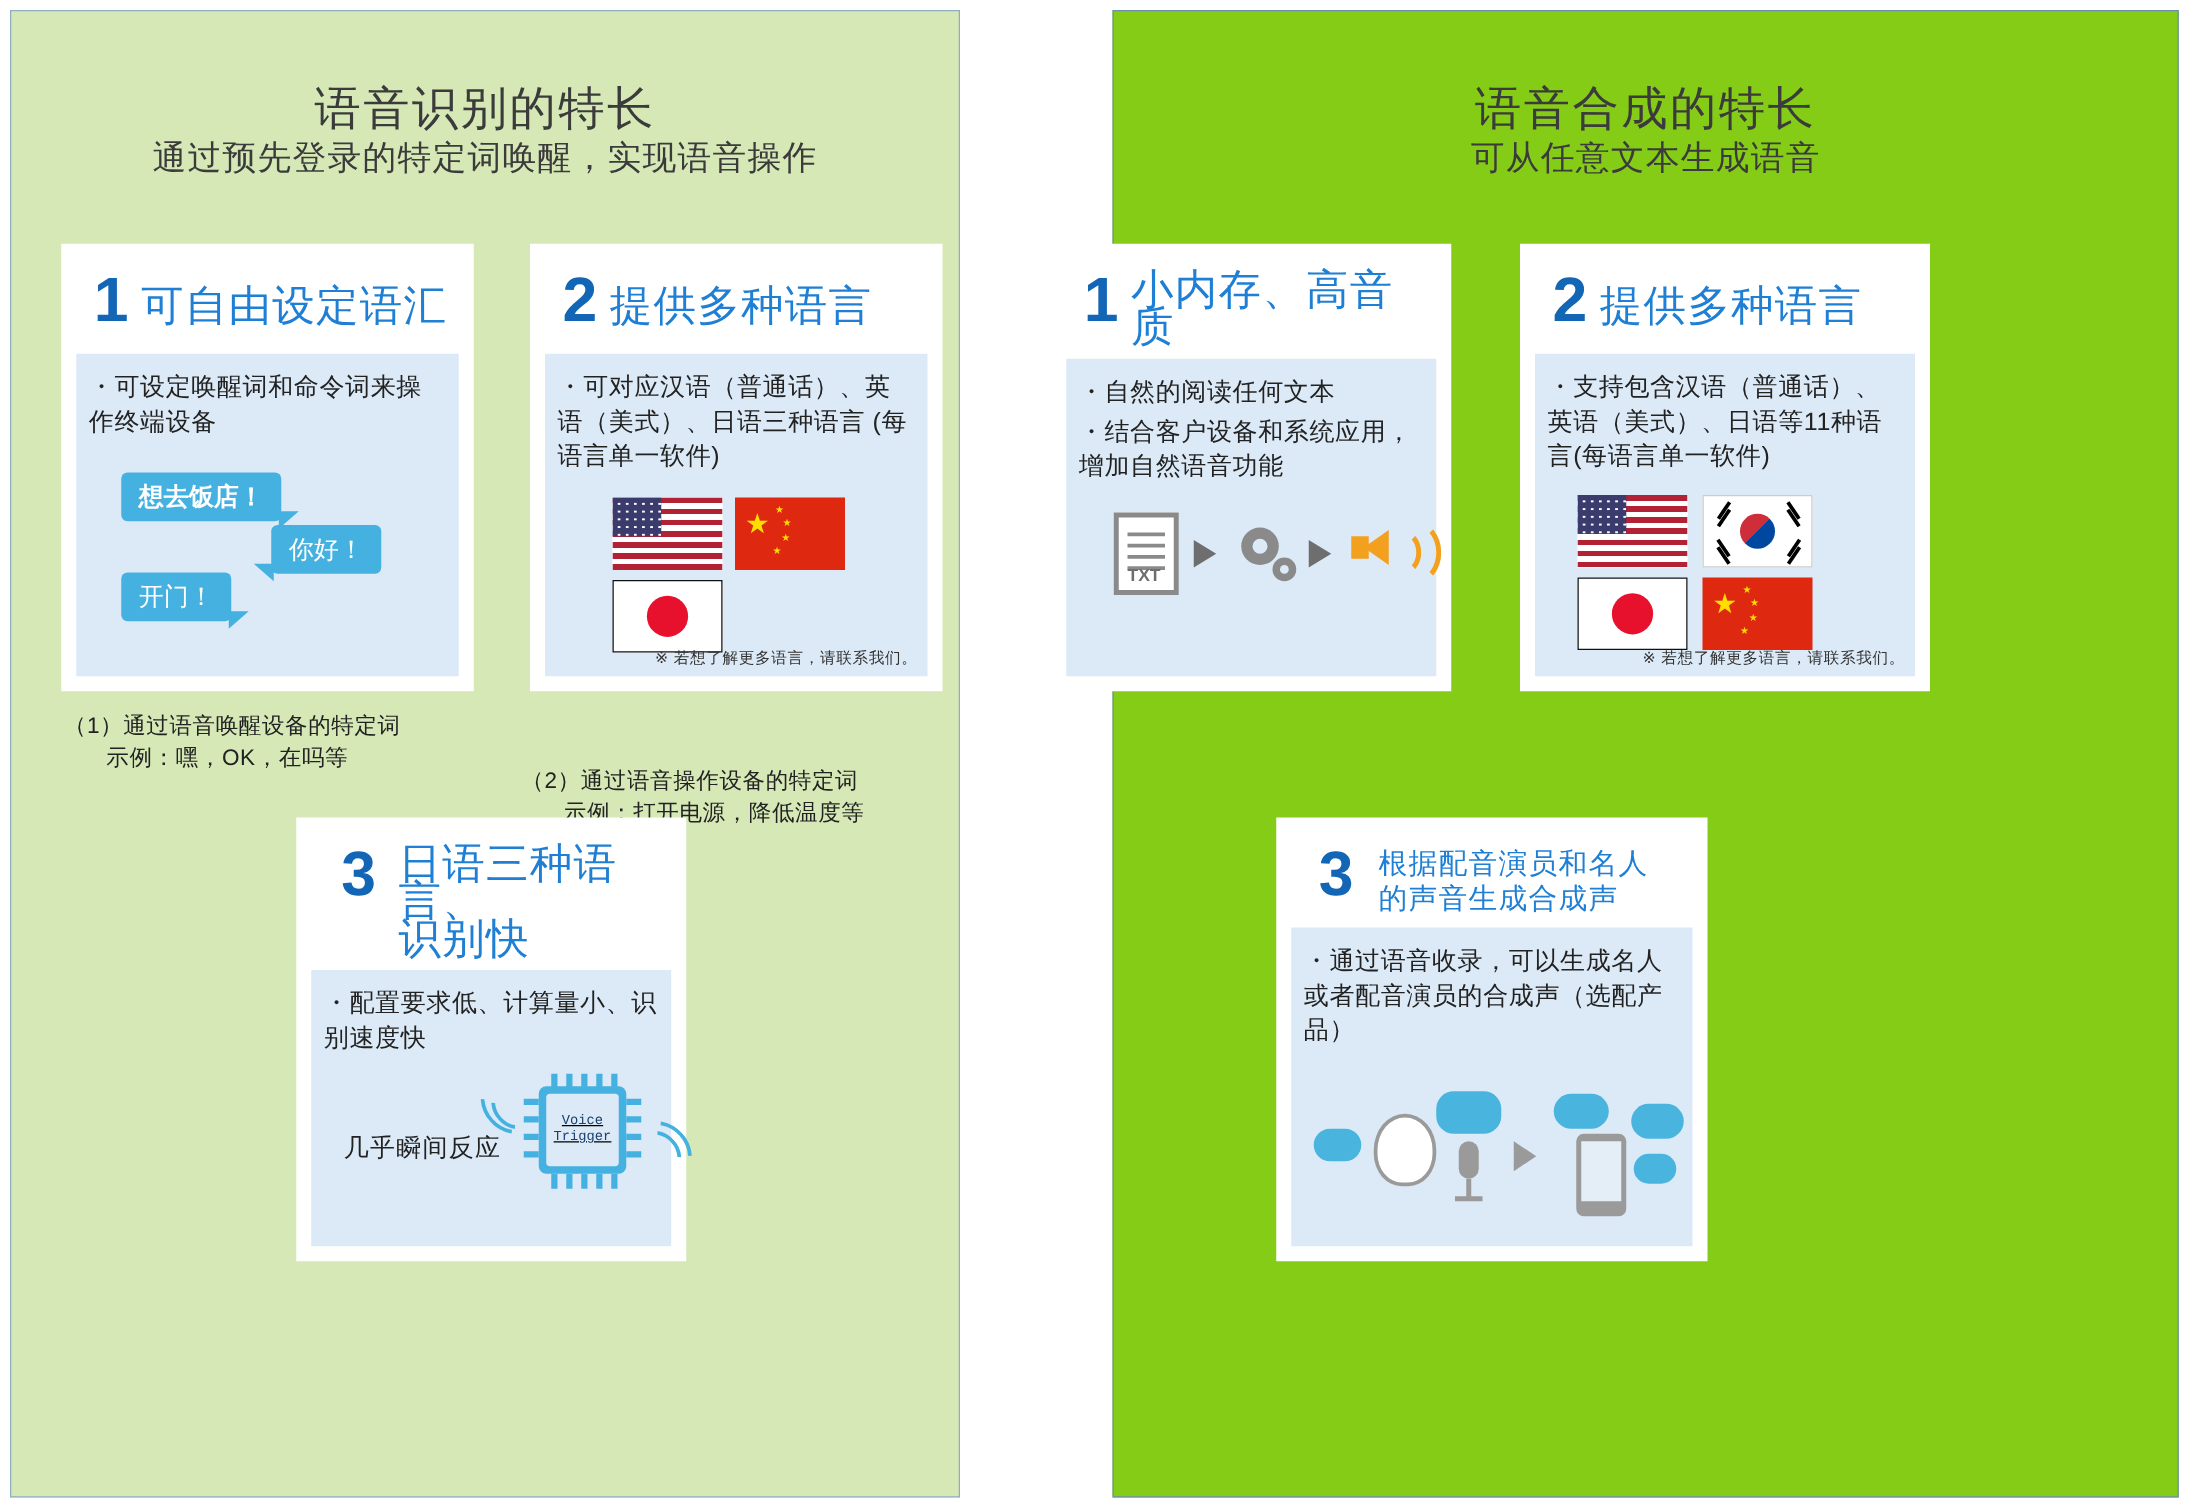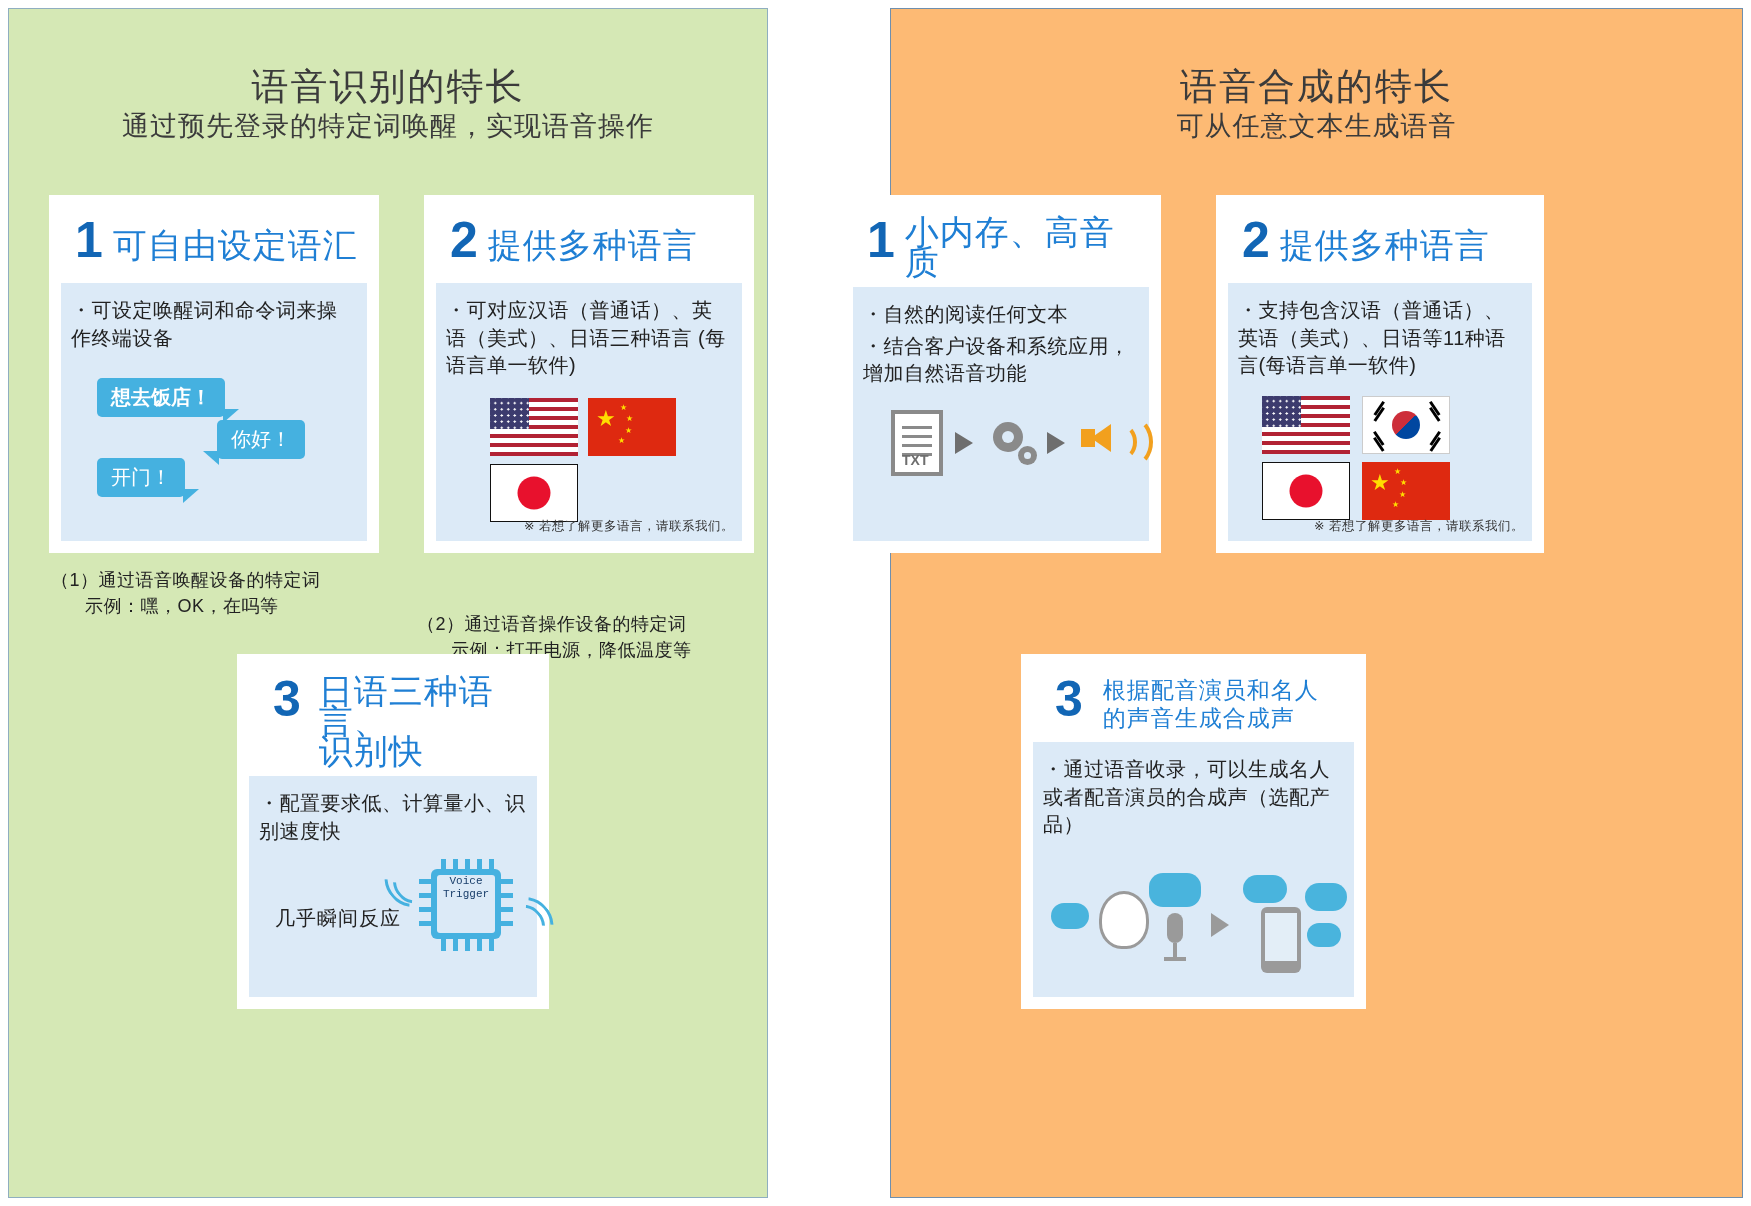--- a/index.html
+++ b/index.html
@@ -7,21 +7,21 @@
     width:1751px;height:1206px;
     background:#ffffff;
     font-family:"Liberation Sans","DejaVu Sans",sans-serif;
     overflow:hidden;
   }
   .stage{position:relative;width:1751px;height:1206px;}
 
   
   .panel{position:absolute;top:8px;height:1190px;box-sizing:border-box;}
   .panel-left{left:8px;width:760px;background:#d5e8b5;border:1px solid #8faec0;}
-  .panel-right{left:890px;width:853px;background:#fdba74;border:1px solid #6f8fae;}
+  .panel-right{left:890px;width:853px;background:#84cc16;border:1px solid #6f8fae;}
 
   .panel-title{
     text-align:center;font-size:37px;color:#3b3b3b;font-weight:400;
     letter-spacing:2px;line-height:1.1;
   }
   .panel-left .panel-title{margin-top:58px;}
   .panel-right .panel-title{margin-top:58px;}
   .panel-sub{
     text-align:center;font-size:27px;color:#3b3b3b;letter-spacing:1px;
   }
@@ -96,21 +96,21 @@
   .flag-kr .tg-top{position:absolute;left:50%;top:50%;transform:translate(-50%,-50%);
      width:28px;height:28px;border-radius:50%;
      background:linear-gradient(135deg,#cd2e3a 0 50%,#0047a0 50% 100%);}
   .flag-kr .bar{position:absolute;background:#000;height:2.5px;width:16px;}
 
   
   .chip-area{position:relative;height:130px;margin-top:8px;}
   .chip-label{position:absolute;left:16px;top:52px;font-size:20px;color:#222;letter-spacing:1px;}
   .chip{position:absolute;left:172px;top:16px;width:70px;height:70px;background:#45b1e0;border-radius:6px;}
   .chip-inner{position:absolute;left:178px;top:22px;width:58px;height:58px;background:#dceaf7;border-radius:3px;
-    display:flex;flex-direction:column;align-items:center;justify-content:flex-start;}
+    display:flex;flex-direction:column;align-items:center;justify-content:center;text-decoration:underline;}
   .chip-inner span{font-family:"Liberation Mono","DejaVu Sans Mono",monospace;font-size:11px;color:#1a3f6b;line-height:13px;}
   .leg{position:absolute;background:#45b1e0;}
   .wave{position:absolute;border:3.5px solid #45b1e0;border-radius:50%;
     border-right-color:transparent;border-bottom-color:transparent;border-top-color:transparent;}
 
   
   .tts{position:relative;height:110px;margin-top:14px;}
   .doc{position:absolute;left:28px;top:8px;width:52px;height:66px;border:4px solid #8a8a8a;
     background:#fff;box-sizing:border-box;}
   .doc .ln{position:absolute;left:7px;height:3px;background:#8a8a8a;width:30px;}

